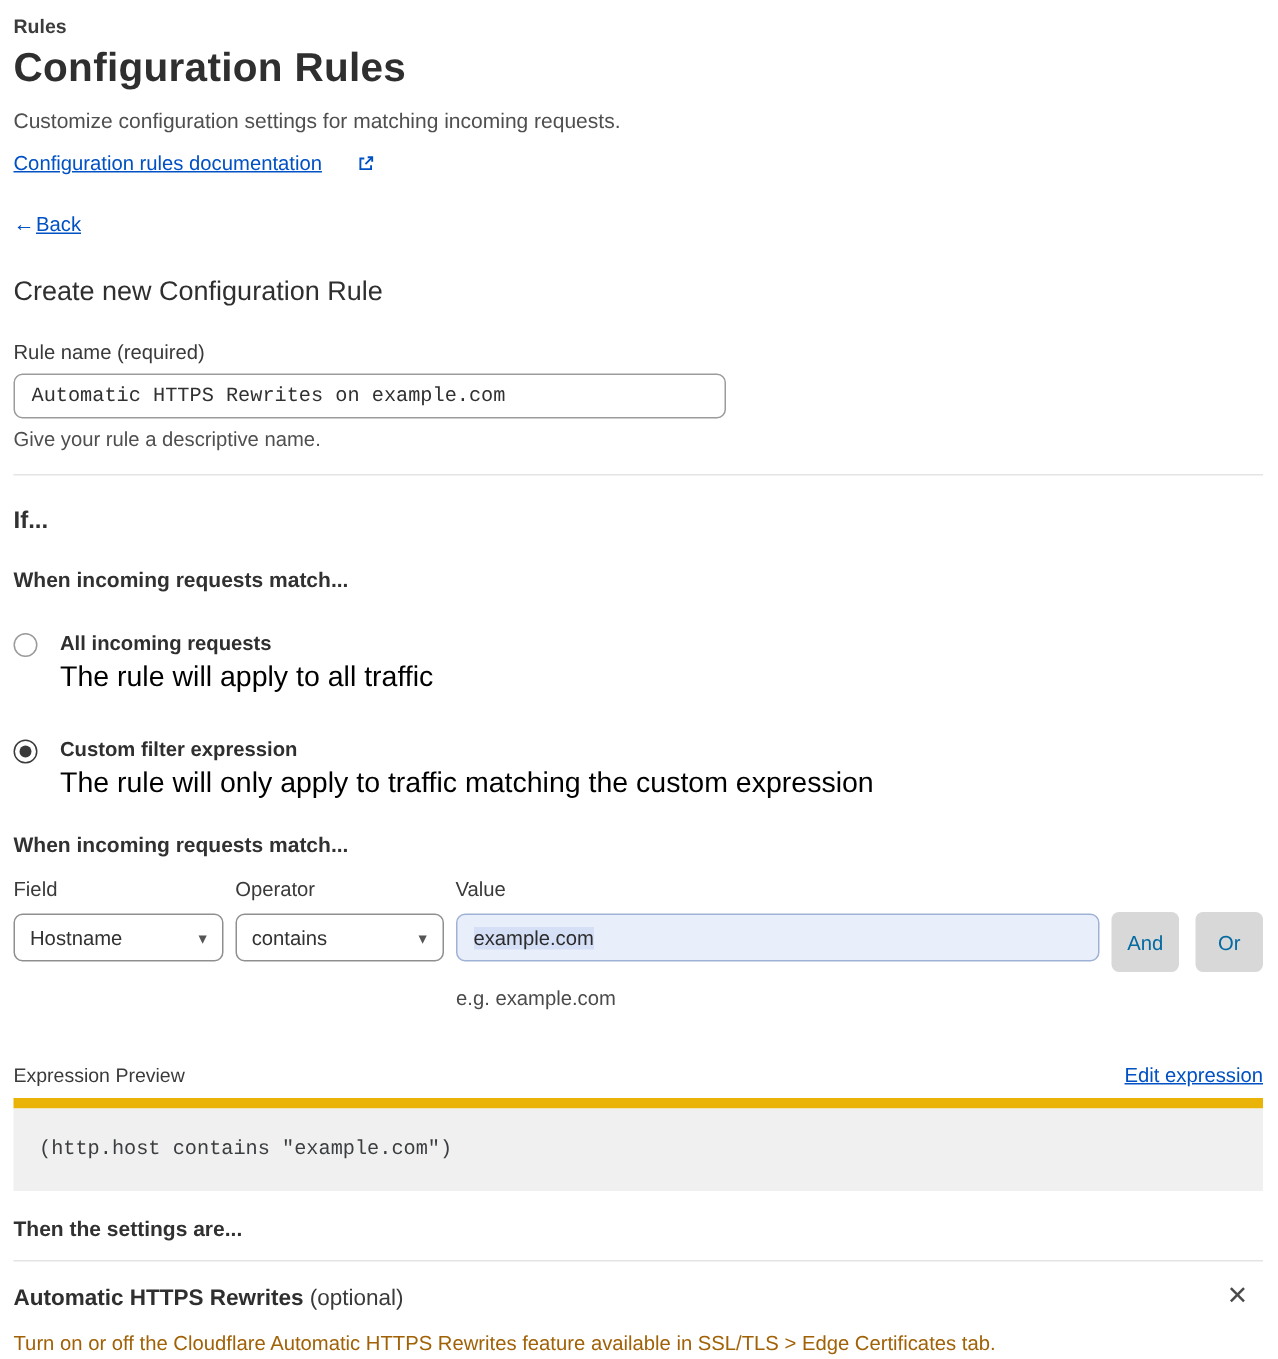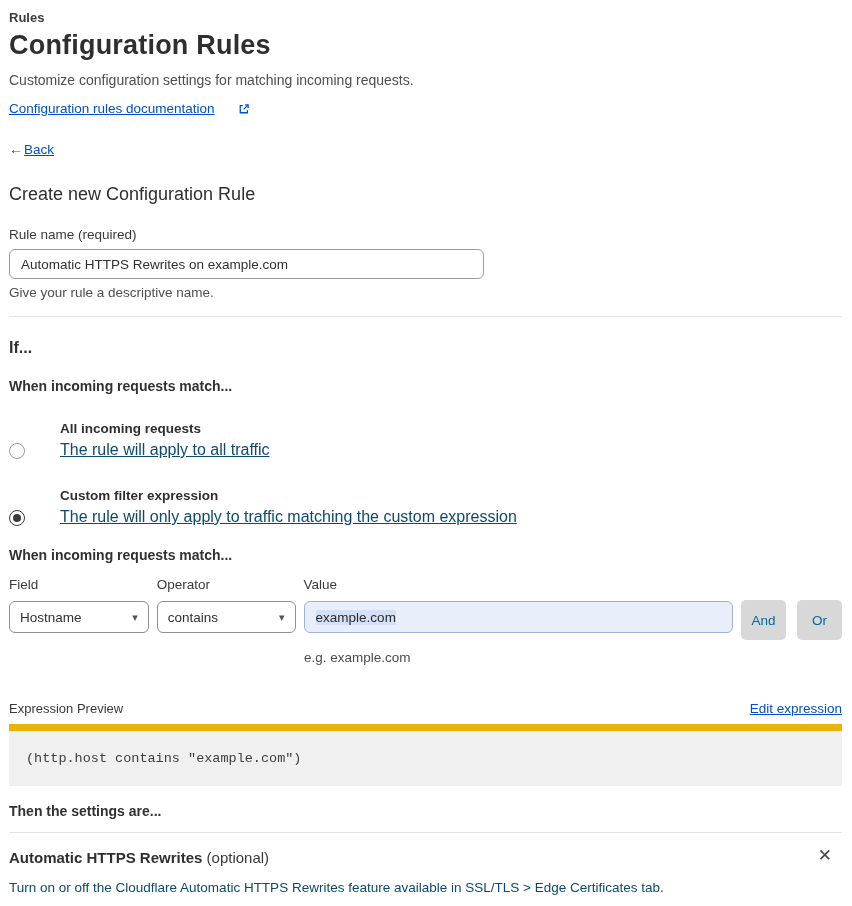--- a/index.html
+++ b/index.html
@@ -22,42 +22,42 @@
   .back-row { margin-top: 25px; display: flex; align-items: center; color: #0051c3; font-size: 14px; }
   .back-arrow { text-decoration: none; color: #0051c3; margin-right: 1px; }
 
   
   .section-heading { font-size: 18px; font-weight: 400; color: #2f2f2f; margin-top: 27px; }
   .field-label { font-size: 13.5px; color: #3a3a3a; margin-top: 22px; }
   .rule-name-input {
     margin-top: 7px; width: 475px; height: 30px;
     border: 1px solid #9b9b9b; border-radius: 6px;
     padding: 0 11px; font-size: 13.5px; color: #313131;
-    font-family: Liberation Sans, sans-serif; background: #fff; outline: none;
+    font-family: Liberation Mono, monospace; background: #fff; outline: none;
   }
   .help-text { font-size: 13.5px; color: #4f4f4f; margin-top: 6px; }
   .divider { border: none; border-top: 1px solid #e4e4e4; margin-top: 16px; }
 
   
   .if-heading { font-size: 16px; font-weight: 700; margin-top: 22px; }
   .match-heading { font-size: 14px; font-weight: 700; margin-top: 21px; }
 
   .radio-group { margin-top: 27px; }
-  .radio-option { display: flex; align-items: flex-end; cursor: pointer; gap: 20px; }
+  .radio-option { display: flex; align-items: flex-start; cursor: pointer; }
   .radio-option + .radio-option { margin-top: 29px; }
   .radio-circle {
     width: 16px; height: 16px; border-radius: 50%;
     border: 1.5px solid #9a9a9a; background: #fff; flex: none; margin-top: 1px;
     display: flex; align-items: center; justify-content: center;
   }
   .radio-circle.checked { border-color: #3a3a3a; }
   .radio-circle.checked::after { content: ""; width: 8px; height: 8px; border-radius: 50%; background: #3a3a3a; }
   .radio-texts { margin-left: 15px; }
   .radio-label { font-size: 13.5px; font-weight: 700; color: #2f2f2f; }
-  .radio-desc { font-size: 16px; color: #0c4a6e; margin-top: 5px; text-decoration: underline; }
+  .radio-desc { font-size: 19px; color: #000000; margin-top: 5px; }
 
   
   .builder-row { display: flex; margin-top: 14px; }
   .builder-col-field { width: 140px; margin-right: 8px; }
   .builder-col-operator { width: 139px; margin-right: 8px; }
   .builder-col-value { width: 430px; margin-right: 8px; }
   .builder-label { font-size: 13.5px; color: #3a3a3a; margin-bottom: 9px; }
   .select-box {
     height: 32px; border: 1px solid #8f8f8f; border-radius: 6px; background: #fff;
     display: flex; align-items: center; justify-content: space-between;
@@ -90,21 +90,21 @@
   }
 
   
   .then-heading { font-size: 14px; font-weight: 700; margin-top: 17px; }
   .setting-card { border-top: 1px solid #e4e4e4; margin-top: 13px; padding-top: 12px; }
   .setting-head { display: flex; align-items: flex-end; justify-content: space-between; }
   .setting-title { font-size: 15px; }
   .setting-title b { font-weight: 700; color: #2f2f2f; }
   .setting-optional { font-weight: 400; color: #3a3a3a; }
   .close-x { font-size: 17px; color: #4a4a4a; cursor: pointer; line-height: 1; padding: 2px 4px; margin-right: 6px; }
-  .setting-desc { font-size: 13.5px; color: #0c4a6e; margin-top: 14px; }
+  .setting-desc { font-size: 13.5px; color: #a16207; margin-top: 14px; }
 
   
   .toggle { margin-top: 17px; width: 48px; height: 26px; border-radius: 13px; position: relative; cursor: pointer; border: 2px solid transparent; }
   .toggle-check { position: absolute; left: 7px; top: 50%; transform: translateY(-52%); color: #fff; font-size: 13px; font-weight: 700; }
   .toggle-knob { position: absolute; right: 2px; top: 2px; width: 18px; height: 18px; border-radius: 50%; background: #fff; }
 </style>
 </head>
 <body>
 
 <div class="container">

